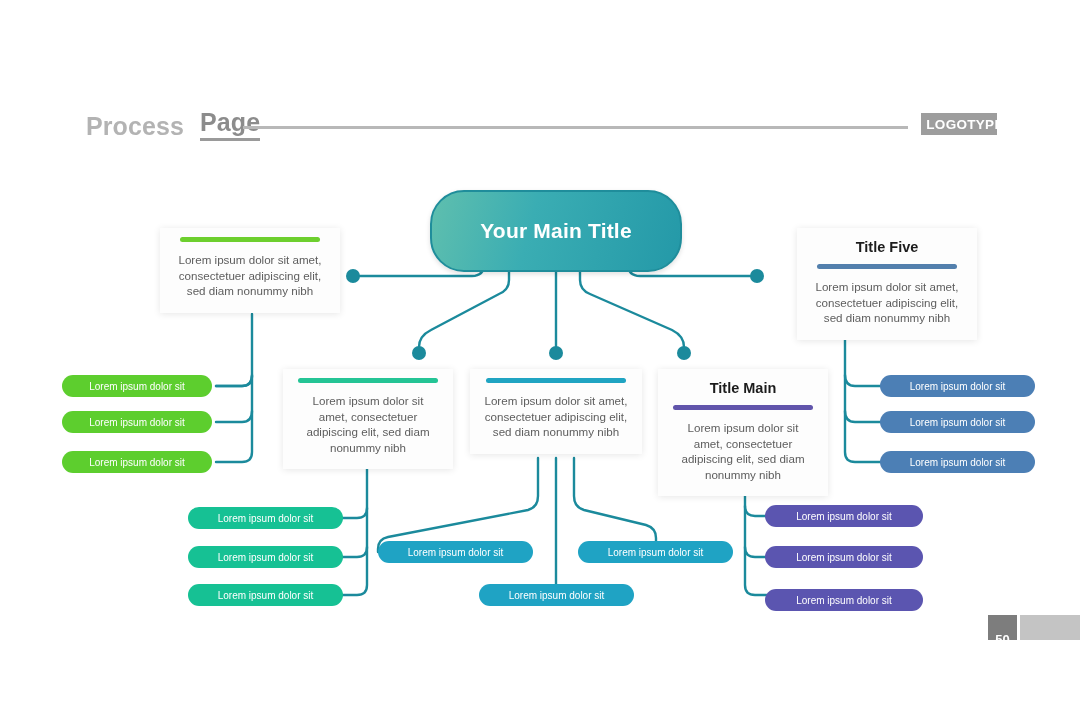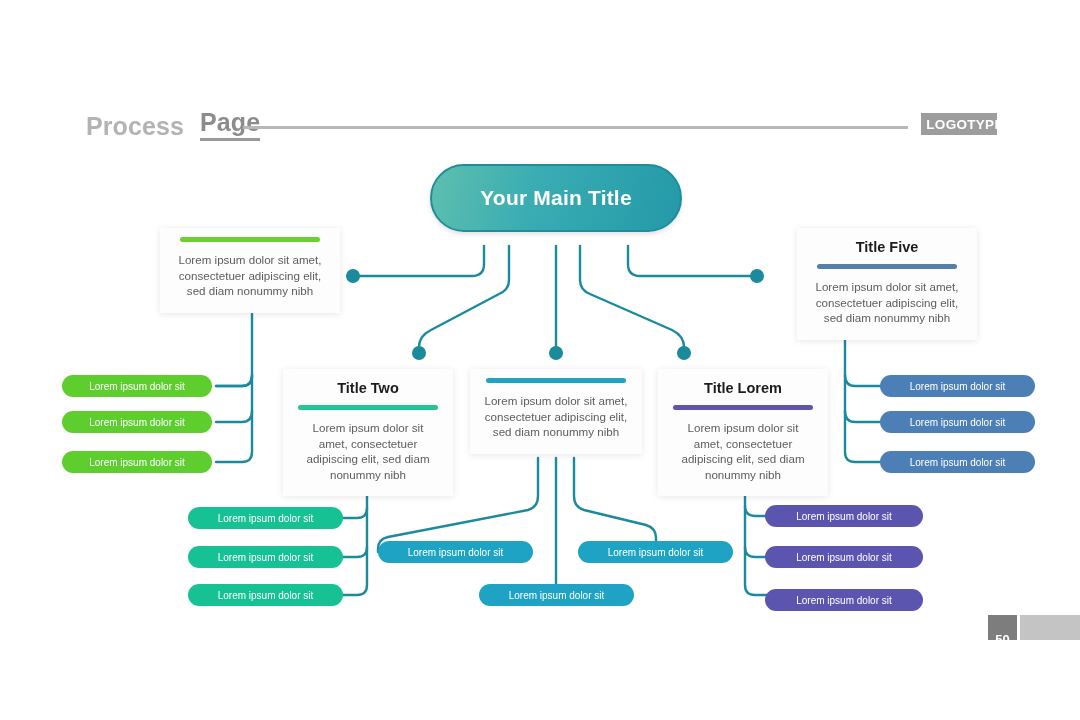--- a/index.html
+++ b/index.html
@@ -25,21 +25,21 @@
   .pgnum { position: absolute; left: 988px; top: 615px; width: 29px; height: 25px;
            background: #7d7d7d; display: flex; align-items: center; justify-content: center; }
   .pgnum span { color: #fff; font-size: 13px; font-weight: bold; margin-top: 24px; }
   .pgbar { position: absolute; left: 1020px; top: 615px; width: 60px; height: 25px; background: #c4c4c4; }
 
   
   #wires { position: absolute; left: 0; top: 0; width: 1080px; height: 720px; }
 
   
   .main-pill {
-    position: absolute; left: 430px; top: 164px; width: 252px; height: 68px;
+    position: absolute; left: 430px; top: 190px; width: 252px; height: 82px;
     border-radius: 34px;
     background: linear-gradient(105deg, #5fbfae 0%, #3aadb3 40%, #2499a8 100%);
     border: 2px solid #1f8d9b;
     display: flex; align-items: center; justify-content: center;
     box-shadow: 0 2px 5px rgba(0,0,0,.13);
   }
   .main-pill span { color: #fff; font-size: 21px; font-weight: bold; letter-spacing: .2px; }
 
   
   .card { position: absolute; background: #fdfdfd;
@@ -137,32 +137,31 @@
   <div class="main-pill">
     <span>Your Main Title</span>
   </div>
 
   <div class="card" id="card1">
     <div class="c-bar" style="background-color: rgb(109, 207, 46);"></div>
     <div class="c-body">Lorem ipsum dolor sit amet, consectetuer adipiscing elit, sed diam nonummy nibh</div>
   </div>
 
   <div class="card" id="card2">
-    <div class="c-title">Title Two</div>
     <div class="c-bar" style="background-color: rgb(36, 196, 149);"></div>
     <div class="c-body">Lorem ipsum dolor sit amet, consectetuer adipiscing elit, sed diam nonummy nibh</div>
   </div>
 
   <div class="card" id="card3">
     <div class="c-bar" style="background-color: rgb(32, 164, 194);"></div>
     <div class="c-body">Lorem ipsum dolor sit amet, consectetuer adipiscing elit, sed diam nonummy nibh</div>
   </div>
 
   <div class="card" id="card4">
-    <div class="c-title">Title Lorem</div>
+    <div class="c-title">Title Main</div>
     <div class="c-bar" style="background-color: rgb(97, 85, 171);"></div>
     <div class="c-body">Lorem ipsum dolor sit amet, consectetuer adipiscing elit, sed diam nonummy nibh</div>
   </div>
 
   <div class="card" id="card5">
     <div class="c-title">Title Five</div>
     <div class="c-bar" style="background-color: rgb(83, 128, 173);"></div>
     <div class="c-body">Lorem ipsum dolor sit amet, consectetuer adipiscing elit, sed diam nonummy nibh</div>
   </div>
 

